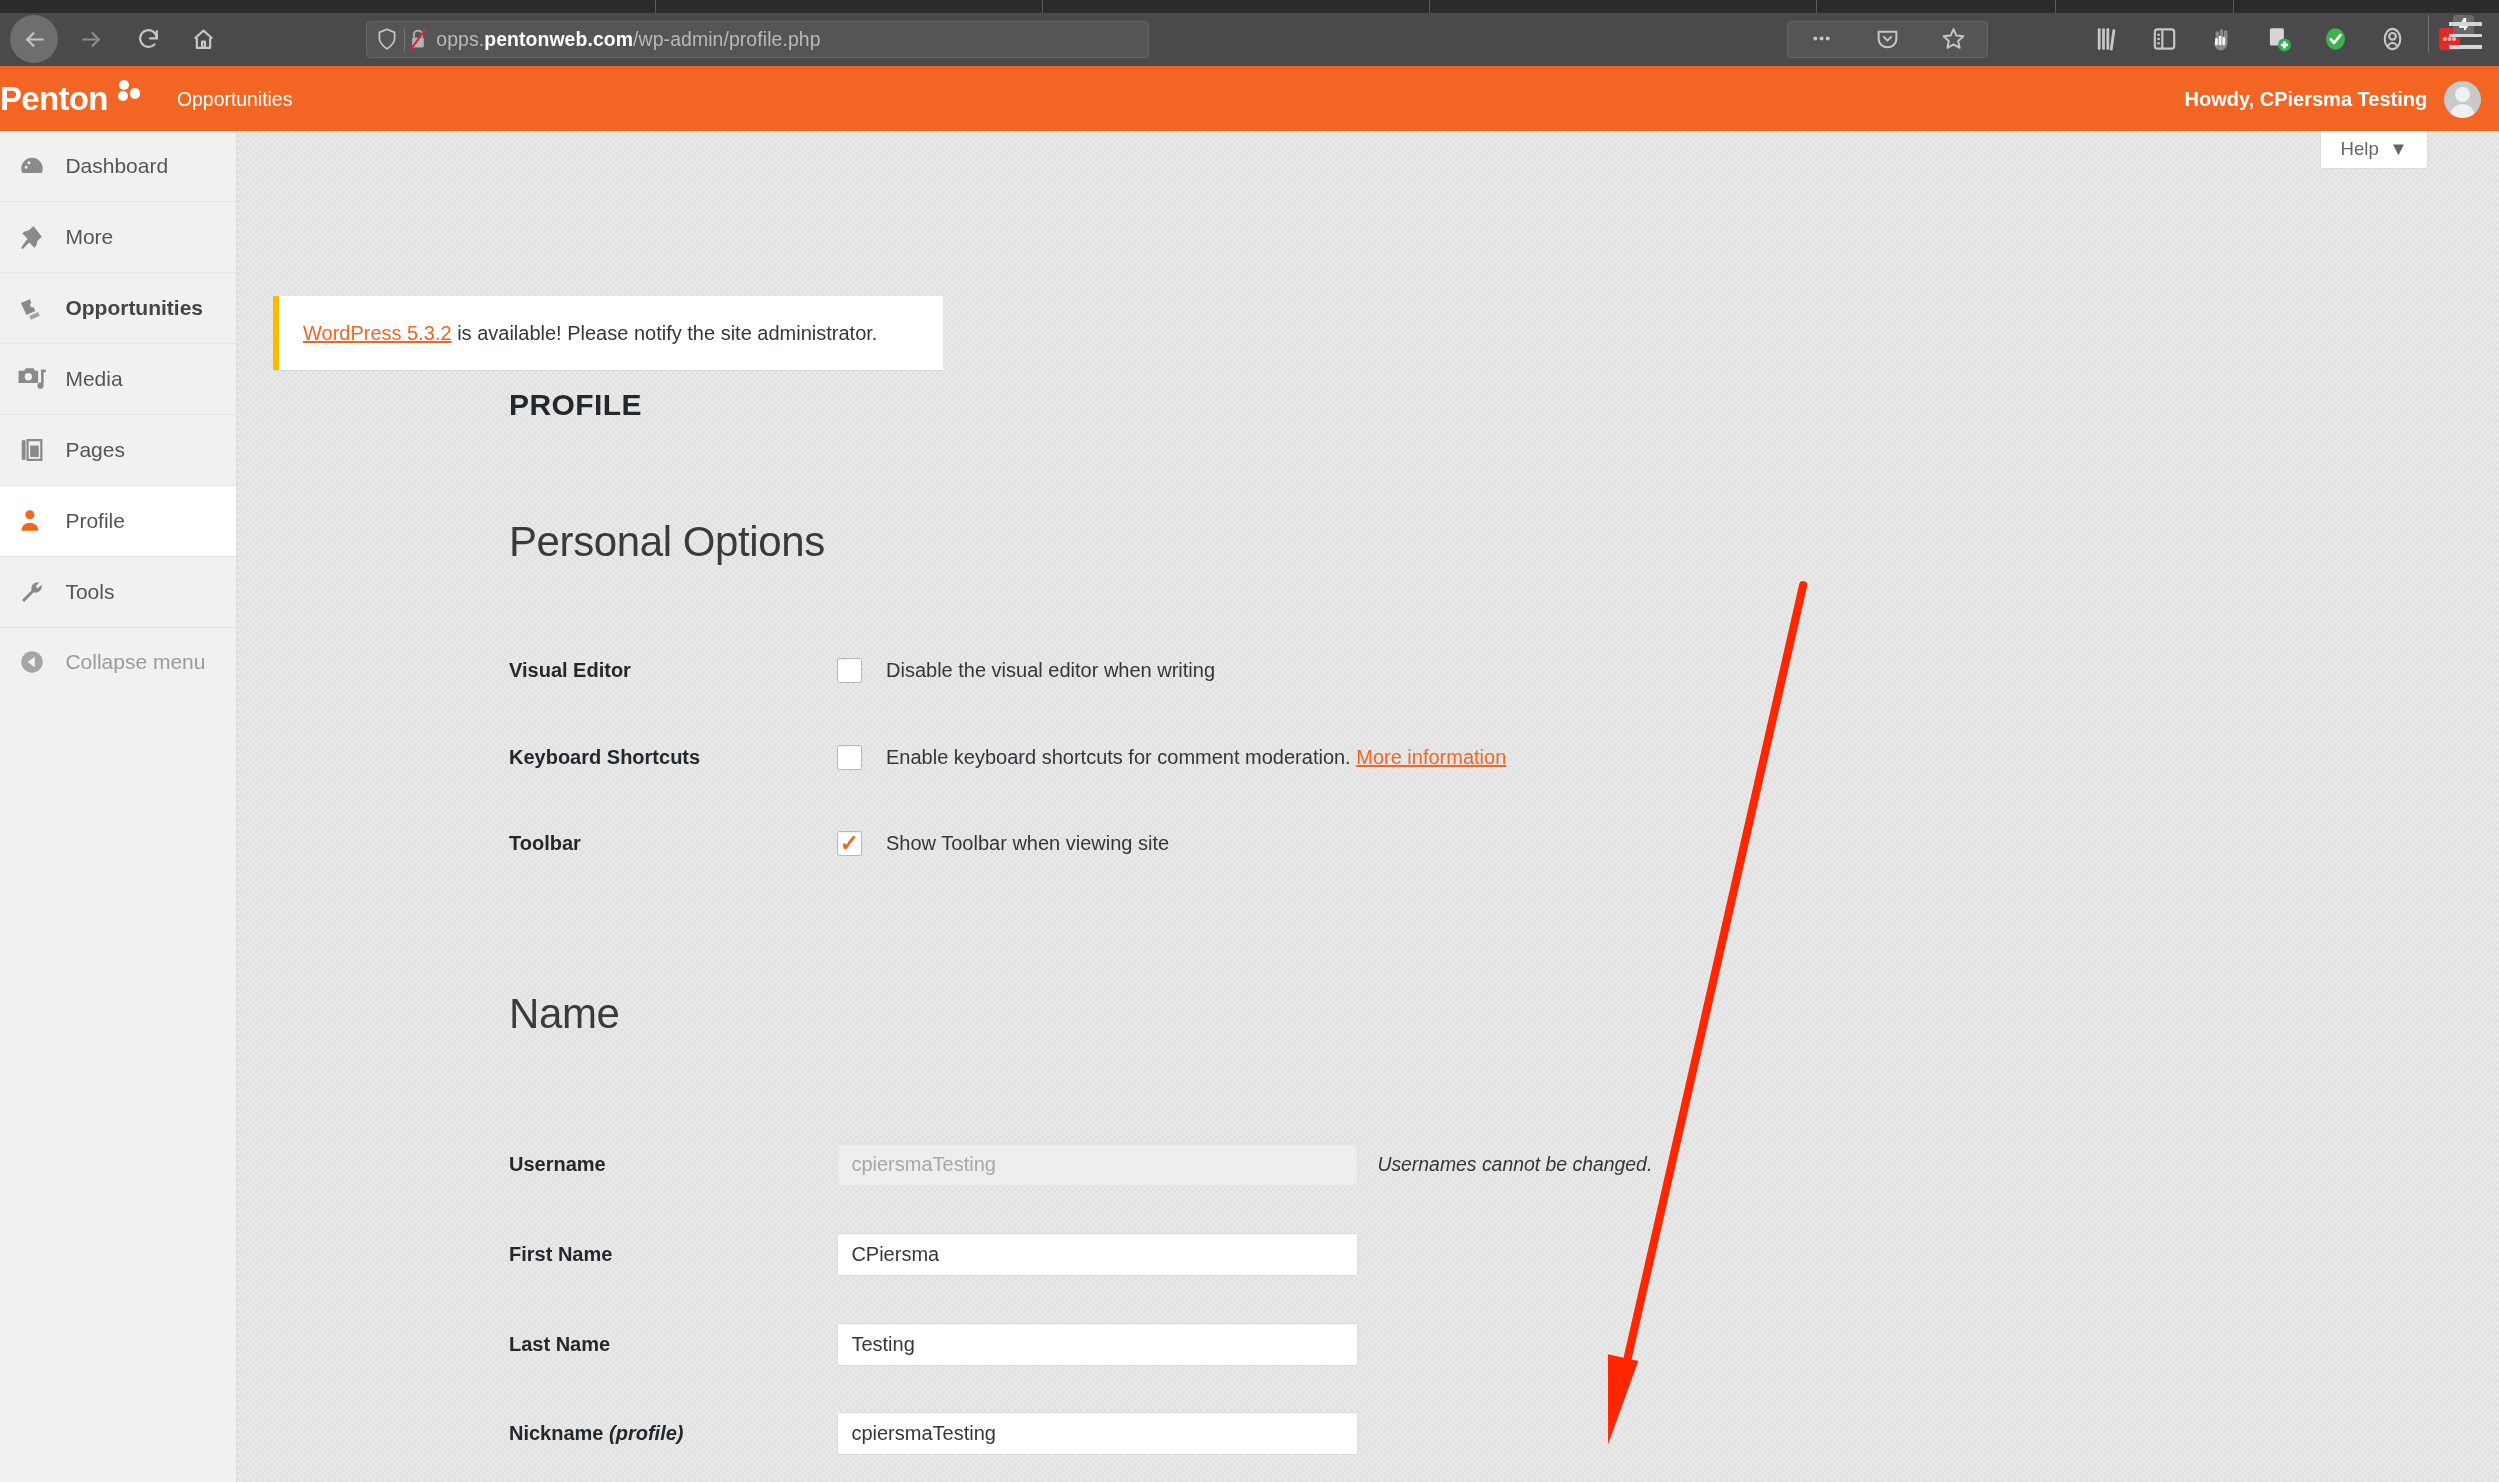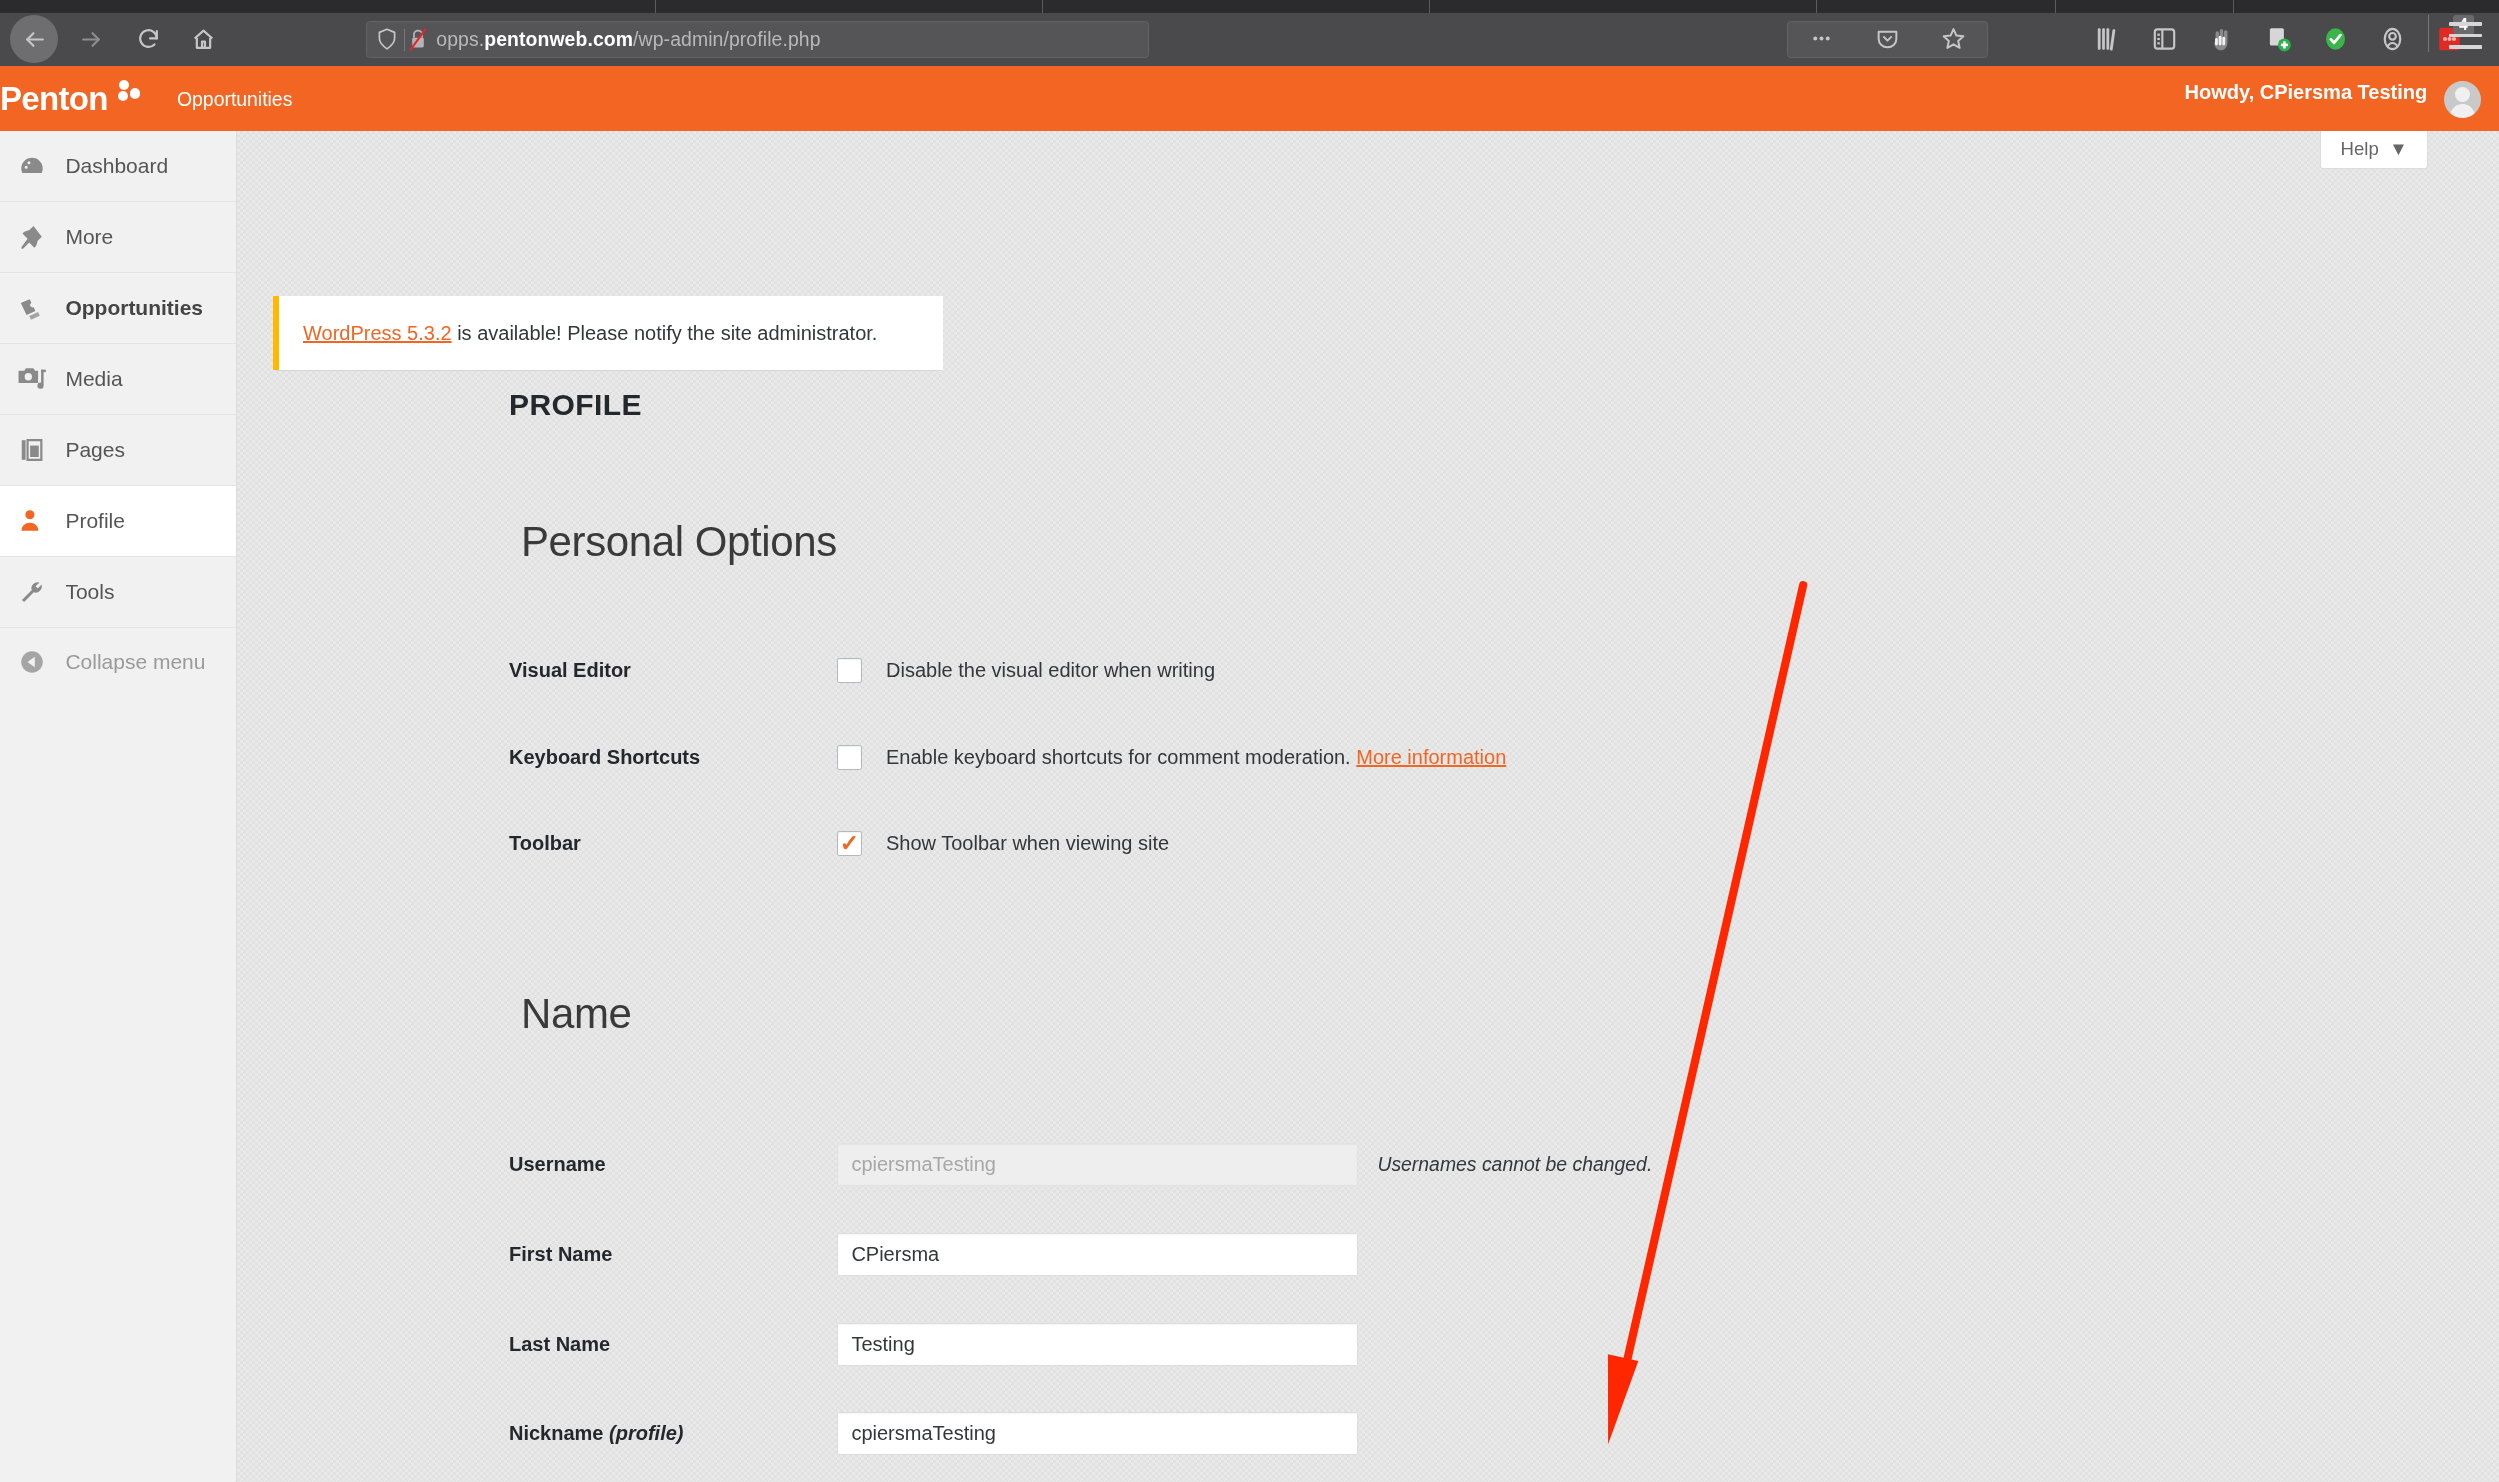--- a/index.html
+++ b/index.html
@@ -42,21 +42,21 @@
   #hamburger-menu span { display:block; height:3.7px; background:#d6d6d8; border-radius:0.7px; }
   #ext-badge { position:absolute; right:-9.7px; top:-9px; background:#6a6a6c; color:#fff;
       font-size:15.6px; font-weight:bold; padding:1.5px 6px; border-radius:3px; line-height:1.15; }
 
   
   #wp-adminbar { position:absolute; left:0; top:66px; width:2500px; height:66px; background:#F26522; display:flex; align-items:center; }
   #penton-logo { position:relative; width:141px; height:42px; }
   #penton-logo .word { font-size:33px; font-weight:bold; color:#fff; letter-spacing:-0.7px; line-height:42px; font-family:"Liberation Sans",sans-serif; }
   .dot { position:absolute; background:#fff; border-radius:50%; }
   #site-name { margin-left:36px; font-size:19.4px; color:#fff; }
-  #howdy-block { position:absolute; right:19.4px; display:flex; align-items:flex-start; gap:16.4px; }
+  #howdy-block { position:absolute; right:19.4px; display:flex; align-items:center; gap:16.4px; }
   #avatar { width:37px; height:37px; border-radius:50%; background:#c9c9c9; overflow:hidden; position:relative; }
   #avatar .head { position:absolute; width:15px; height:15px; border-radius:50%; background:#f0f0f0; left:11px; top:6.7px; }
   #avatar .body { position:absolute; width:25px; height:16.4px; border-radius:12.7px 12.7px 0 0; background:#f0f0f0; left:6px; top:23px; }
   #howdy-text { font-size:20px; color:#fff; font-weight:bold; }
 
   
   #adminmenu { position:absolute; left:0; top:131px; width:237px; height:1352px; background:#f1f1f1; border-right:0.7px solid #dcdcdc; }
   .menu-item { height:71px; display:flex; align-items:center; border-bottom:0.7px solid #e4e4e4; padding-left:15px; }
   .menu-item .mi-icon { width:34px; height:34px; display:flex; align-items:center; justify-content:center; flex:0 0 auto; }
   .menu-item .mi-icon svg { width:28px; height:28px; fill:#8a8a8a; }
@@ -85,21 +85,21 @@
   #update-notice {
     position:absolute; left:36px; top:165px; width:670px; height:74px;
     background:#fff; border-left:6.7px solid #ffb900; box-shadow:0 0.7px 0.7px rgba(0,0,0,0.06);
     display:flex; align-items:center; padding-left:24px;
   }
   #update-notice .txt { font-size:20px; color:#32373c; }
   #update-notice a { color:#F26522; text-decoration:underline; }
 
   #page-title { position:absolute; left:272px; top:257px; font-size:30px; color:#23282d; letter-spacing:0.4px; }
 
-  .section-heading { position:absolute; left:284px; font-size:42px; font-weight:300; color:#3a3a3a; letter-spacing:-0.4px; }
+  .section-heading { position:absolute; left:272px; font-size:42px; font-weight:300; color:#3a3a3a; letter-spacing:-0.4px; }
   #heading-personal { top:387px; }
   #heading-name { top:859px; }
 
   .form-row { position:absolute; left:272px; display:flex; align-items:center; }
   .form-row .row-label { width:328px; font-size:20px; font-weight:bold; color:#23282d; flex:0 0 auto; }
   .form-row .row-label .req { font-weight:bold; font-style:italic; }
 
   .wp-checkbox { width:25px; height:25px; border:0.7px solid #b4b9be; background:#fff; border-radius:2.2px;
       display:inline-flex; align-items:center; justify-content:center; flex:0 0 auto; box-shadow: inset 0 0.7px 1.5px rgba(0,0,0,0.07); }
   .wp-checkbox .tick { color:#F26522; font-size:23px; line-height:23px; font-weight:bold; }

